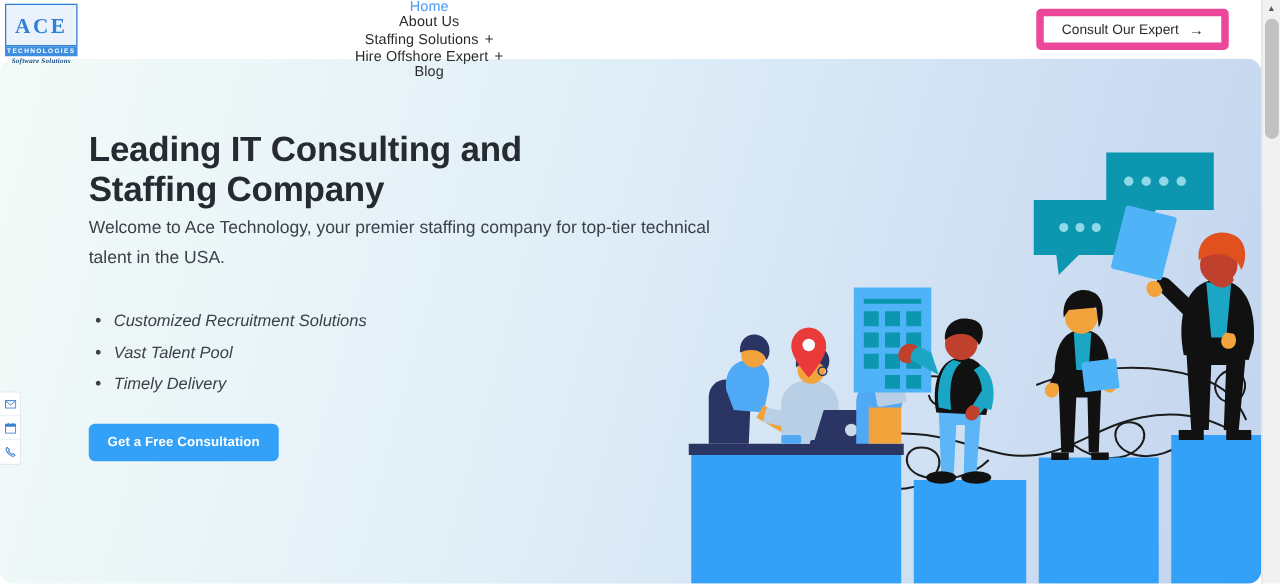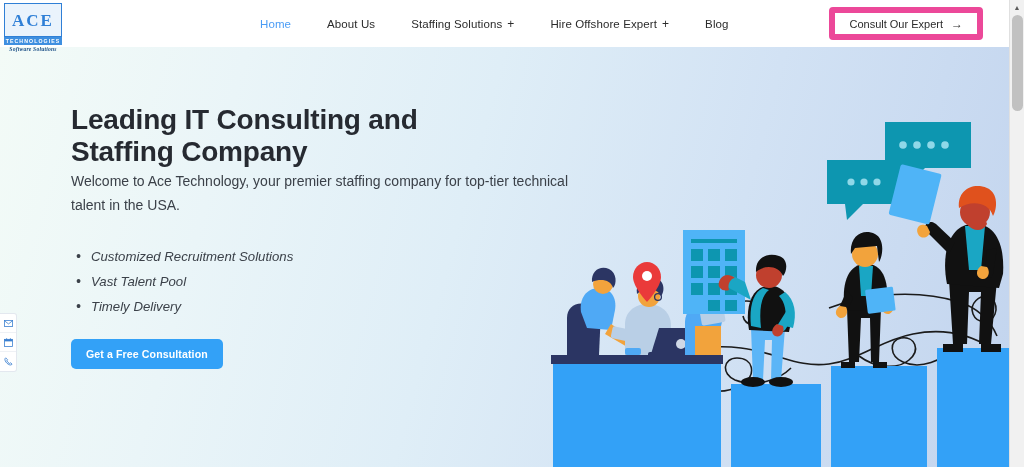--- a/index.html
+++ b/index.html
@@ -32,42 +32,43 @@
   .logo-tech {
     background:#3f8fe0; color:#ffffff; font-size:5.2px; letter-spacing:1.1px;
     text-align:center; width:58px; padding:1px 0; font-weight:700;
   }
   .logo-sub {
     font-family:"Liberation Serif", serif; font-style:italic; font-weight:700;
     font-size:5.6px; color:#1b4f86; text-align:center; width:58px;
     margin-top:1px; letter-spacing:.2px;
   }
 
-  .nav { position:absolute; left:242px; top:0; height:47px;
-         display:flex; align-items:center; gap:0; }
+  .nav { position:absolute; left:266px; top:0; height:47px;
+         display:flex; align-items:center; gap:0;flex-direction:column; }
   .nav-item {
     font-size:11.5px; color:#2b2b2b; padding:0 18px; cursor:pointer;
     white-space:nowrap; letter-spacing:.1px;
   }
   .nav-item.active { color:#4a9cf5; }
   .nav-plus { margin-left:5px; font-size:12px; }
 
   .consult-btn {
     position:absolute; right:26px; top:7px;
     border:6px solid #ec4899; border-radius:4px; background:#ffffff;
     height:33px; padding:0 14px; display:flex; align-items:center; gap:8px;
     font-size:11px; color:#2b2b2b; cursor:pointer; white-space:nowrap;
   }
   .consult-arrow { font-size:12px; }
 
   
   .hero {
     position:absolute; top:47px; left:0; right:0; bottom:0;
     background:linear-gradient(105deg,#f3fbf7 0%,#eaf5f8 22%,#dfeef7 45%,#d2e2f4 70%,#c2d4ee 100%);
     overflow:hidden;
+    border-radius:11px;
   }
 
   .hero-copy { position:absolute; left:71px; top:57px; width:520px; z-index:5; }
   .h1 {
     font-size:28px; font-weight:700; color:#262a31; line-height:1.16;
     letter-spacing:-.2px; max-width:440px;
   }
   .lead {
     font-size:14px; color:#3b4149; line-height:1.72;
     max-width:505px;

